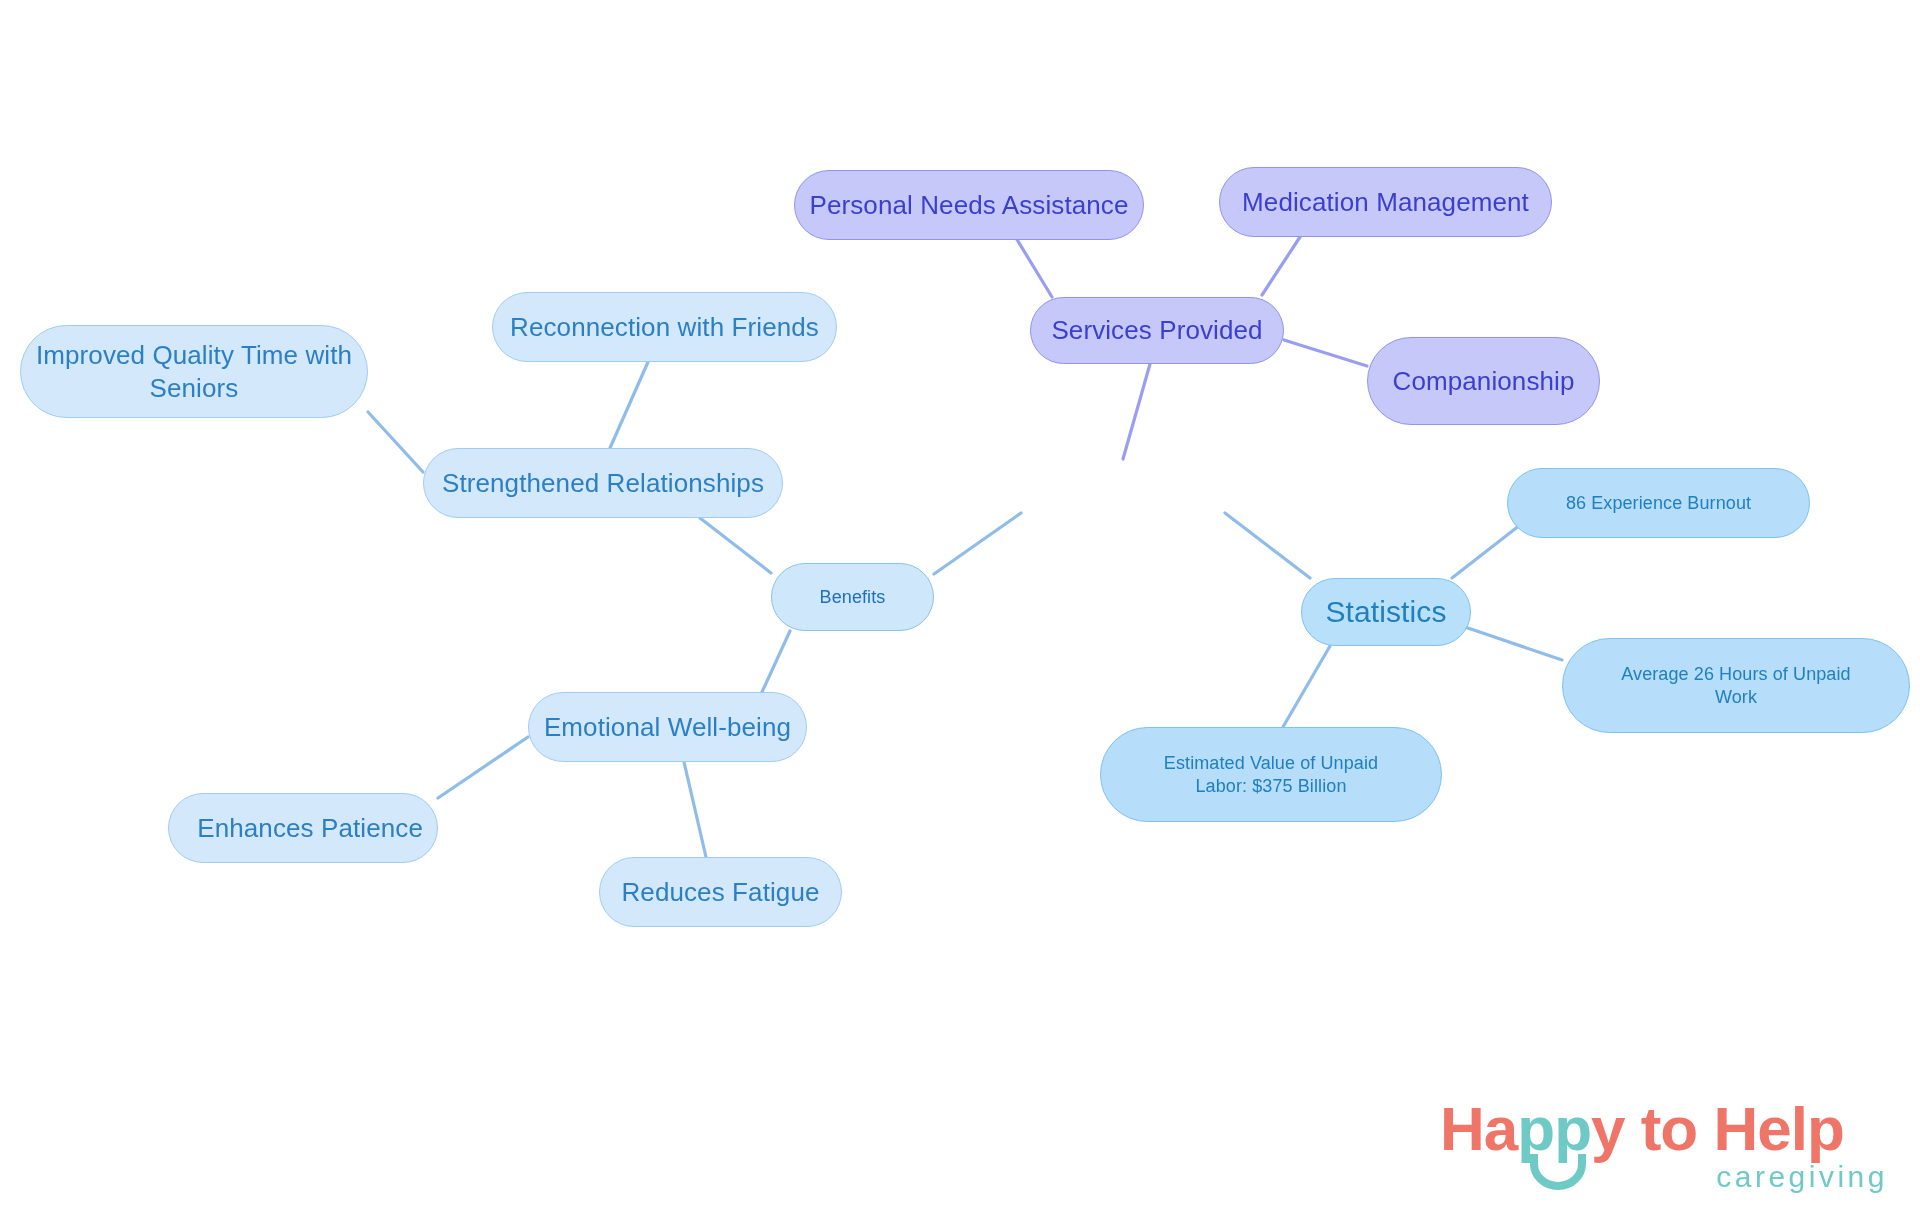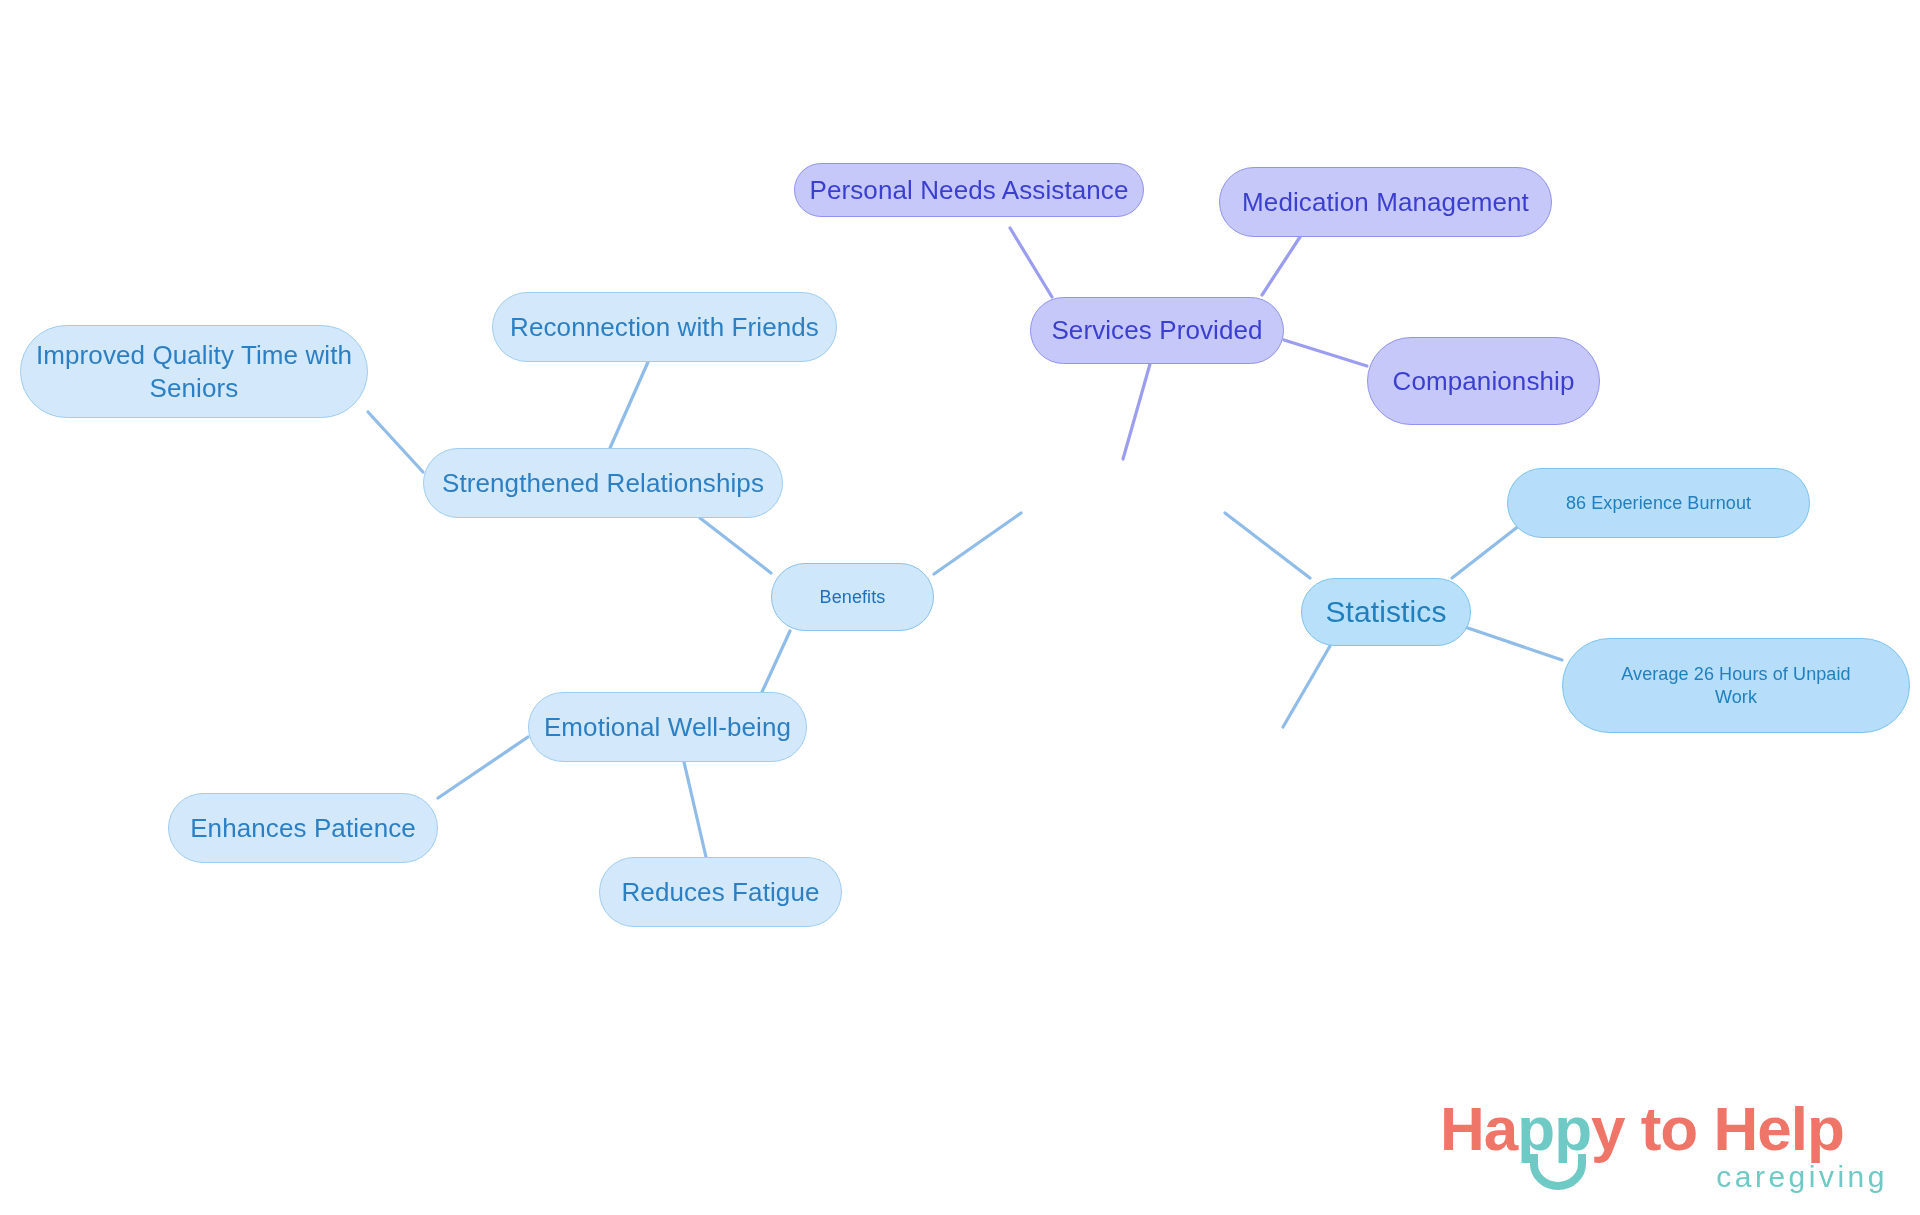--- a/index.html
+++ b/index.html
@@ -156,21 +156,21 @@
 
     <line x1="1462" y1="626" x2="1562" y2="660" stroke="#8fbce8" stroke-width="3.2" stroke-linecap="round"></line>
 
     <line x1="1330" y1="646" x2="1283" y2="727" stroke="#8fbce8" stroke-width="3.2" stroke-linecap="round"></line>
   </svg>
 
 
   <div class="node branch-purple" style="left:1030px; top:297px; width:254px; height:67px;">
     <span>Services Provided</span>
   </div>
-  <div class="node leaf-purple" style="left:794px; top:163px; width:350px; height:54px;">
+  <div class="node leaf-purple" style="left:794px; top:170px; width:350px; height:70px;">
     <span>Personal Needs Assistance</span>
   </div>
   <div class="node leaf-purple" style="left:1219px; top:167px; width:333px; height:70px;">
     <span>Medication Management</span>
   </div>
   <div class="node leaf-purple" style="left:1367px; top:337px; width:233px; height:88px;">
     <span>Companionship</span>
   </div>
 
   <div class="node branch-blue" style="left:771px; top:563px; width:163px; height:68px;">
@@ -182,36 +182,40 @@
   <div class="node leaf-blue" style="left:20px; top:325px; width:348px; height:93px;">
     <span>Improved Quality Time with
 Seniors</span>
   </div>
   <div class="node leaf-blue" style="left:492px; top:292px; width:345px; height:70px;">
     <span>Reconnection with Friends</span>
   </div>
   <div class="node leaf-blue" style="left:528px; top:692px; width:279px; height:70px;">
     <span>Emotional Well-being</span>
   </div>
-  <div class="node leaf-blue" style="left:168px; top:793px; width:270px; height:70px;">
+  <div class="node leaf-blue" style="left:168px; top:793px; width:270px; height:70px;justify-content:flex-end;">
     <span>Enhances Patience</span>
   </div>
   <div class="node leaf-blue" style="left:599px; top:857px; width:243px; height:70px;">
     <span>Reduces Fatigue</span>
   </div>
 
   <div class="node branch-cyan" style="left:1301px; top:578px; width:170px; height:68px;">
     <span>Statistics</span>
   </div>
   <div class="node leaf-cyan" style="left:1507px; top:468px; width:303px; height:70px;">
     <span>86 Experience Burnout</span>
   </div>
   <div class="node leaf-cyan" style="left:1562px; top:638px; width:348px; height:95px;">
     <span>Average 26 Hours of Unpaid
 Work</span>
+  </div>
+  <div class="node leaf-cyan" style="left:1100px; top:727px; width:342px; height:95px;">
+    <span>Estimated Value of Unpaid
+Labor: $375 Billion</span>
   </div>
 
   <div id="logo">
     <div class="logo-row">
       <span class="logo-coral">Ha</span><span class="logo-teal">pp</span><span class="logo-coral">y to Help</span>
       <svg id="logo-smile" width="60" height="40" viewBox="0 0 60 40">
         <path d="M6 4 L6 14 A24 22 0 0 0 54 14 L54 4" fill="none" stroke="#6fc9c5" stroke-width="8" stroke-linecap="butt"></path>
       </svg>
     </div>
     <div id="logo-sub">caregiving</div>

